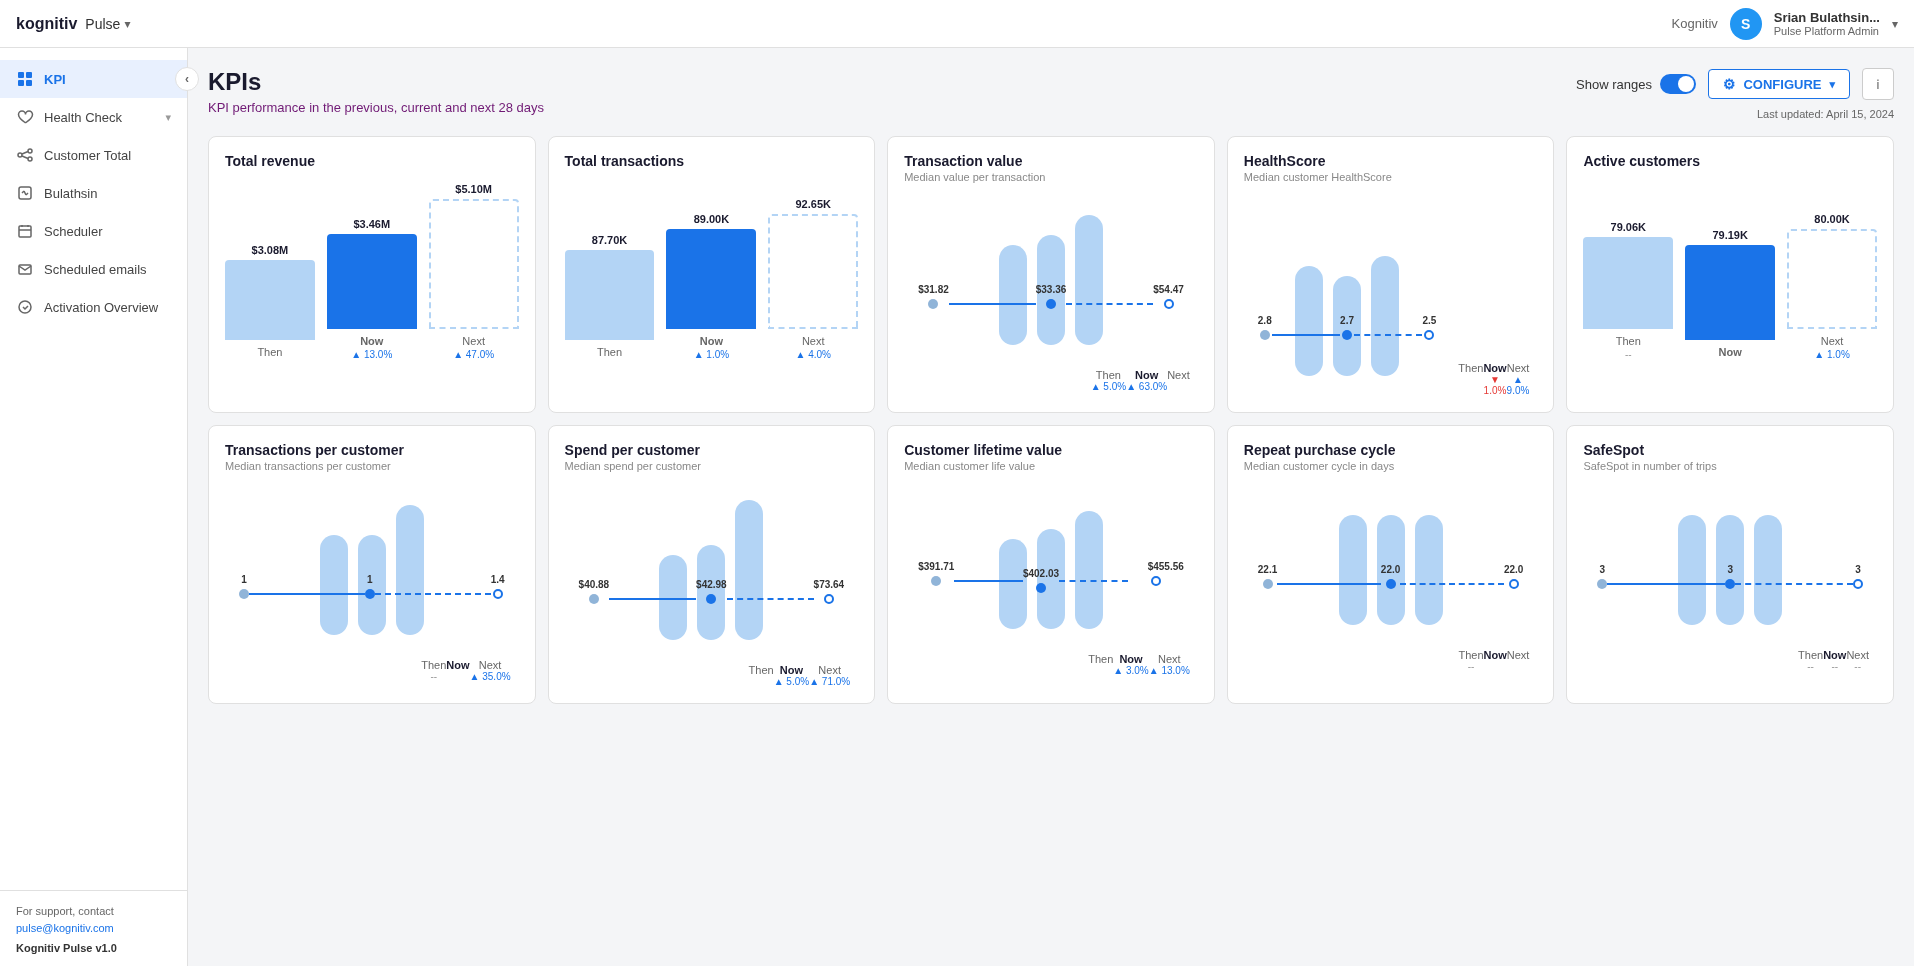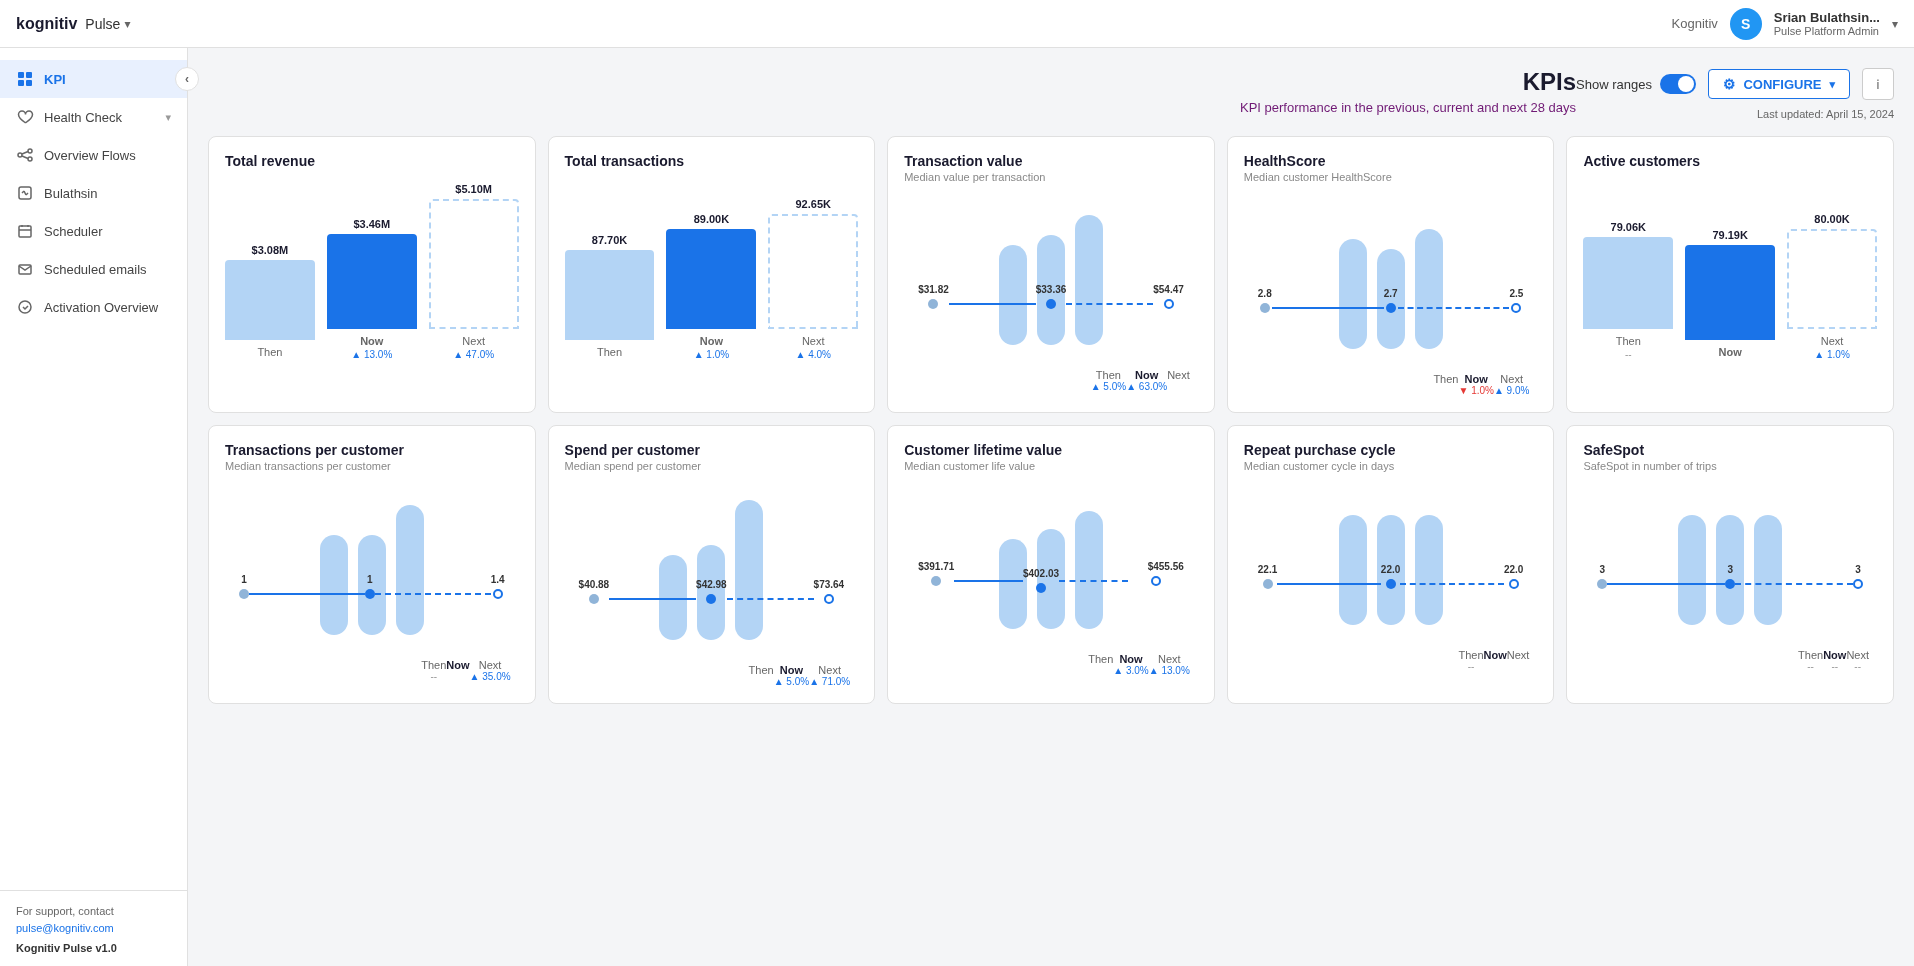--- a/index.html
+++ b/index.html
@@ -42,21 +42,21 @@
     }
     .sidebar-footer { padding: 12px 16px; border-top: 1px solid #e0e0e0; }
     .sidebar-footer .support { color: #666; font-size: 11px; line-height: 1.6; }
     .sidebar-footer .version { color: #333; font-size: 11px; font-weight: 600; margin-top: 4px; }
 
     
     .main { margin-left: 188px; margin-top: 48px; padding: 20px; }
 
     
     .page-header { display: flex; align-items: flex-start; margin-bottom: 16px; }
-    .page-header-left { flex: 1; text-align: right; }
+    .page-header-left { flex: 1; }
     .page-title { font-size: 24px; font-weight: 700; color: #1a1a2e; margin-bottom: 4px; }
     .page-subtitle { font-size: 13px; color: #701a75; }
     .page-header-right { display: flex; align-items: center; gap: 8px; flex-direction: column; align-items: flex-end; }
     .header-controls { display: flex; align-items: center; gap: 12px; }
     .show-ranges { display: flex; align-items: center; gap: 8px; font-size: 13px; color: #333; }
     .toggle { width: 36px; height: 20px; border-radius: 10px; background: #1a73e8; position: relative; cursor: pointer; }
     .toggle::after { content: ''; position: absolute; right: 2px; top: 2px; width: 16px; height: 16px; border-radius: 50%; background: #fff; }
     .configure-btn {
       display: flex; align-items: center; gap: 8px; padding: 6px 14px;
       border: 1px solid #1a73e8; border-radius: 4px; background: #fff; color: #1a73e8;
@@ -145,21 +145,21 @@
     <div class="sidebar-item">
       <span class="item-icon">
         <svg width="16" height="16" viewBox="0 0 16 16" fill="none" stroke="#666" stroke-width="1.5">
           <circle cx="3" cy="8" r="2"></circle>
             <circle cx="13" cy="4" r="2"></circle>
             <circle cx="13" cy="12" r="2"></circle>
           <line x1="5" y1="7" x2="11" y2="4.5"></line>
             <line x1="5" y1="9" x2="11" y2="11.5"></line>
         </svg>
       </span>
-      <span class="item-label">Overview Flows</span>
+      <span class="item-label">Customer Total</span>
     </div>
 
     <div class="sidebar-item">
       <span class="item-icon">
         <svg width="16" height="16" viewBox="0 0 16 16" fill="none" stroke="#666" stroke-width="1.5">
           <rect x="2" y="2" width="12" height="12" rx="2"></rect>
           <line x1="5" y1="8" x2="7" y2="6"></line>
             <line x1="7" y1="6" x2="9" y2="10"></line>
             <line x1="9" y1="10" x2="11" y2="8"></line>
         </svg>
@@ -337,21 +337,21 @@
           <div style="text-align:center;">
             <div style="font-size:11px;color:#666;">Next</div>
           </div>
         </div>
       </div>
     </div>
 
     <div class="kpi-card">
       <div class="kpi-card-title">HealthScore</div>
       <div class="kpi-card-subtitle">Median customer HealthScore</div>
-      <div class="chart-area" style="flex-direction:column; justify-content:flex-end; padding-top:16px;">
+      <div class="chart-area" style="flex-direction:row; justify-content:flex-end; padding-top:16px;">
         <div style="position:relative; width:100%; margin-bottom:8px;">
           <div style="display:flex; gap:10px; align-items:flex-end; justify-content:center; margin-bottom:12px;">
             <div style="display:flex;flex-direction:column;align-items:center;">
               <div style="width:28px;height:110px;border-radius:20px;background:#b3d4f5;"></div>
             </div>
             <div style="display:flex;flex-direction:column;align-items:center;">
               <div style="width:28px;height:100px;border-radius:20px;background:#b3d4f5;"></div>
             </div>
             <div style="display:flex;flex-direction:column;align-items:center;">
               <div style="width:28px;height:120px;border-radius:20px;background:#b3d4f5;"></div>

